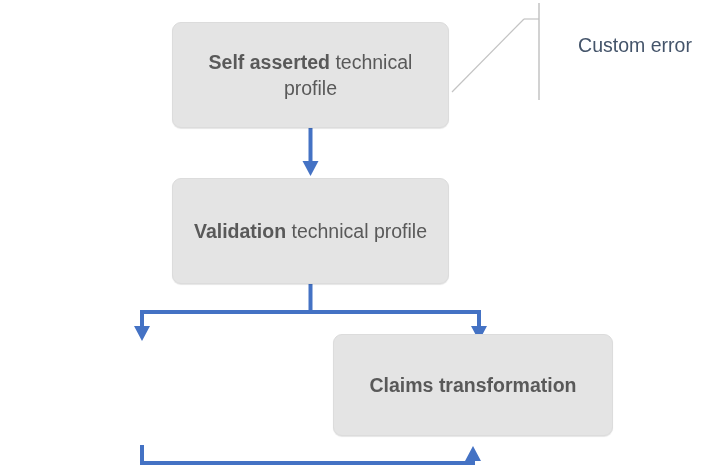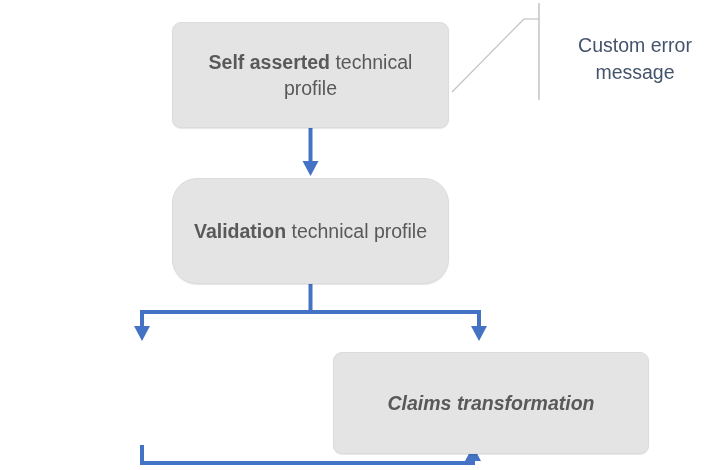--- a/index.html
+++ b/index.html
@@ -50,34 +50,32 @@
     top: 22px;
     width: 277px;
     height: 106px;
     justify-content: center;
   }
   #node-validation {
     left: 172px;
     top: 178px;
     width: 277px;
     height: 106px;
-    border-radius: 25px;
   }
   #node-claims-transform-tp {
     left: 2px;
     top: 343px;
     width: 281px;
     height: 102px;
   }
   #node-claims-transform {
     left: 333px;
-    top: 352px;
-    width: 316px;
+    top: 334px;
+    width: 280px;
     height: 102px;
-    font-style: italic;
   }
   #connectors {
     position: absolute;
     left: 0;
     top: 0;
     width: 727px;
     height: 470px;
     pointer-events: none;
   }
   .callout-text {
@@ -136,16 +134,15 @@
     <span class="txt"><b>Validation</b><span class="reg"> technical profile</span></span>
   </div>
 
 
   <div class="node" id="node-claims-transform">
     <span class="txt"><b>Claims transformation</b></span>
   </div>
 
   <div class="callout-text">
     <div>Custom error</div>
-    <div>message</div>
   </div>
 
 </div>
 
 </body></html>

